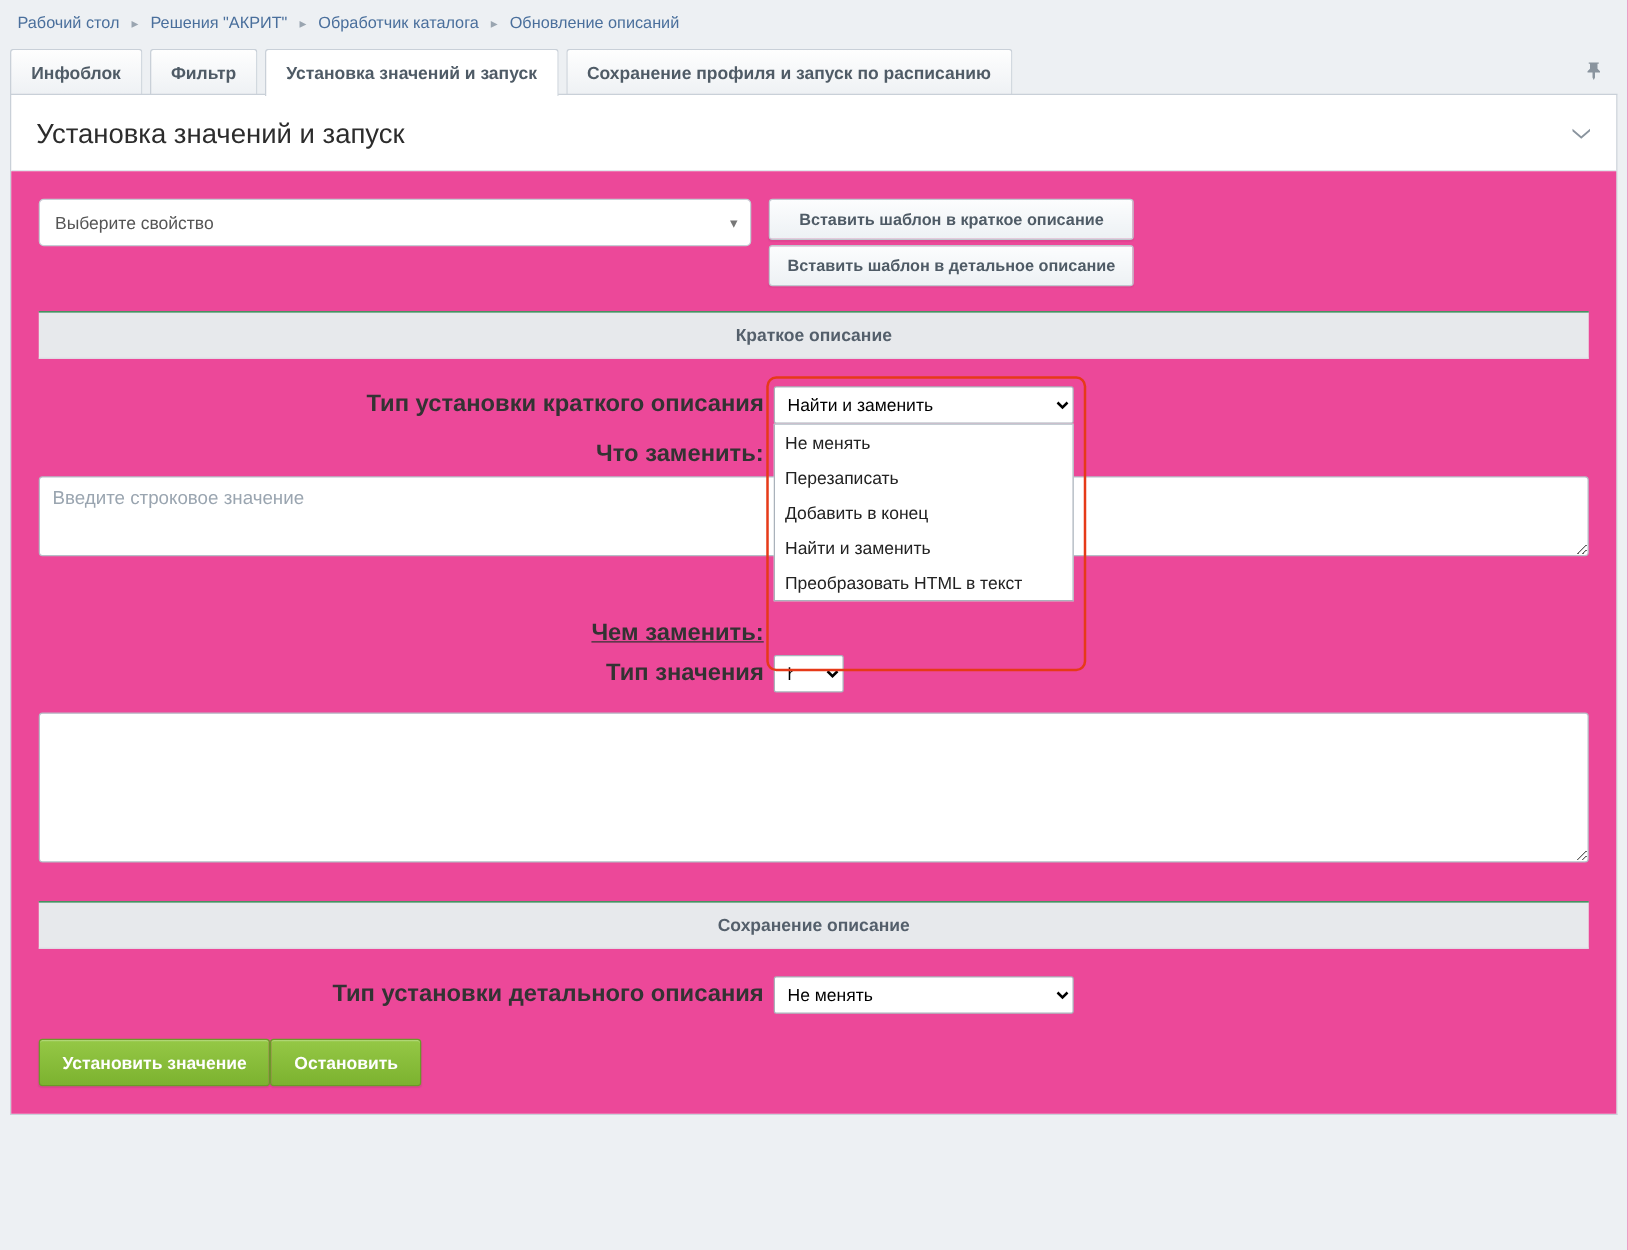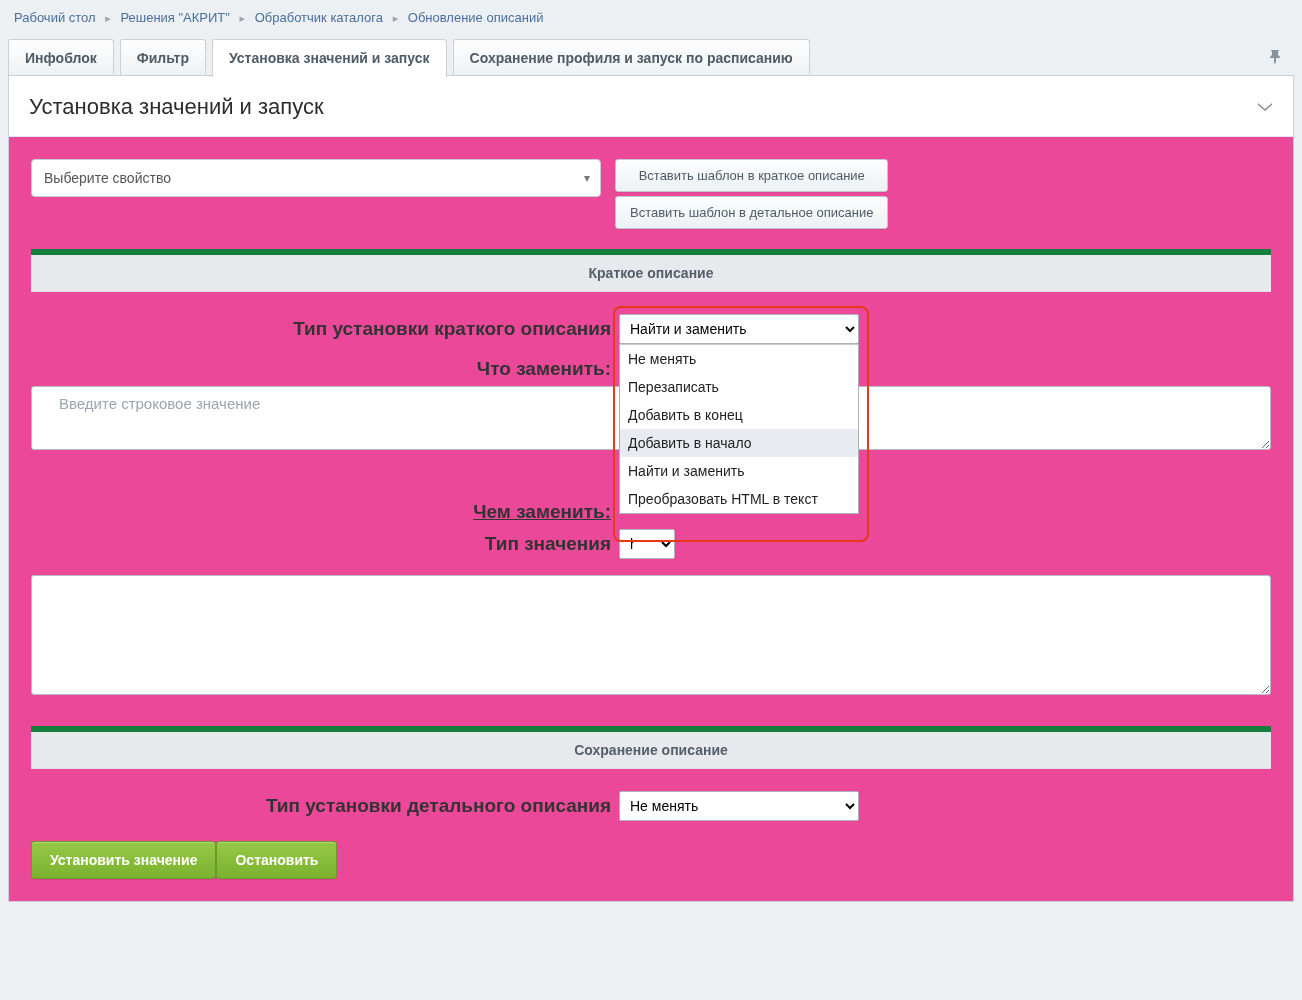--- a/index.html
+++ b/index.html
@@ -107,34 +107,34 @@
     transform: translateY(-50%);
     color: #777;
     font-size: 12px;
   }
   .btn-stack { display: flex; flex-direction: column; gap: 4px; }
   .btn-gray {
     background: linear-gradient(#fcfdfe,#edf1f4);
     border: 1px solid #bfc7ce;
     border-radius: 3px;
     padding: 8px 14px;
-    font-weight: normal;
+    font-weight: bold;
     color: #4f5b66;
     cursor: pointer;
     box-shadow: 0 1px 1px rgba(0,0,0,0.05);
     font-size: 13px;
   }
   .section-header {
     background: #e7e9ec;
     color: #545f6b;
     font-weight: bold;
     text-align: center;
     padding: 10px 0;
     font-size: 14px;
-    border-top: 6px solid #15803d;
+    border-top: 1px solid #15803d;
     border-bottom: 1px solid #dde2e7;
   }
   .field-row {
     display: flex;
     align-items: center;
     margin: 14px 0 6px 0;
     gap: 8px;
   }
   .field-label {
     width: 580px;
@@ -183,21 +183,21 @@
     pointer-events: none;
     z-index: 11;
   }
   .textarea {
     width: 100%;
     border: 1px solid #b5bec7;
     border-radius: 3px;
     resize: both;
     font-family: inherit;
     font-size: 15px;
-    padding: 8px 27px;
+    padding: 8px 10px;
     color: #444;
     background: #fff;
   }
   .textarea::placeholder { color: #9aa5b0; }
   .ta1 { height: 64px; }
   .ta2 { height: 120px; }
   .btn-green {
     background: linear-gradient(#95c846,#7cb22f);
     border: 1px solid #6a9a28;
     color: #fff;
@@ -264,21 +264,20 @@
       <div class="field-row" style="margin-top:22px;">
         <div class="field-label">Тип установки краткого описания</div>
         <div class="sel-wrapper" style="position:relative;">
           <select class="select-native">
             <option>Найти и заменить</option>
           </select>
           <div class="dropdown-open">
             <div class="opt">Не менять</div>
             <div class="opt">Перезаписать</div>
             <div class="opt">Добавить в конец</div>
-            <div class="opt hover">Добавить в начало</div>
             <div class="opt">Найти и заменить</div>
             <div class="opt">Преобразовать HTML в текст</div>
           </div>
           <div class="highlight-box" style="left:-6px; top:-8px; width:256px; height:236px;"></div>
         </div>
       </div>
 
       <div class="field-row">
         <div class="field-label">Что заменить:</div>
       </div>

